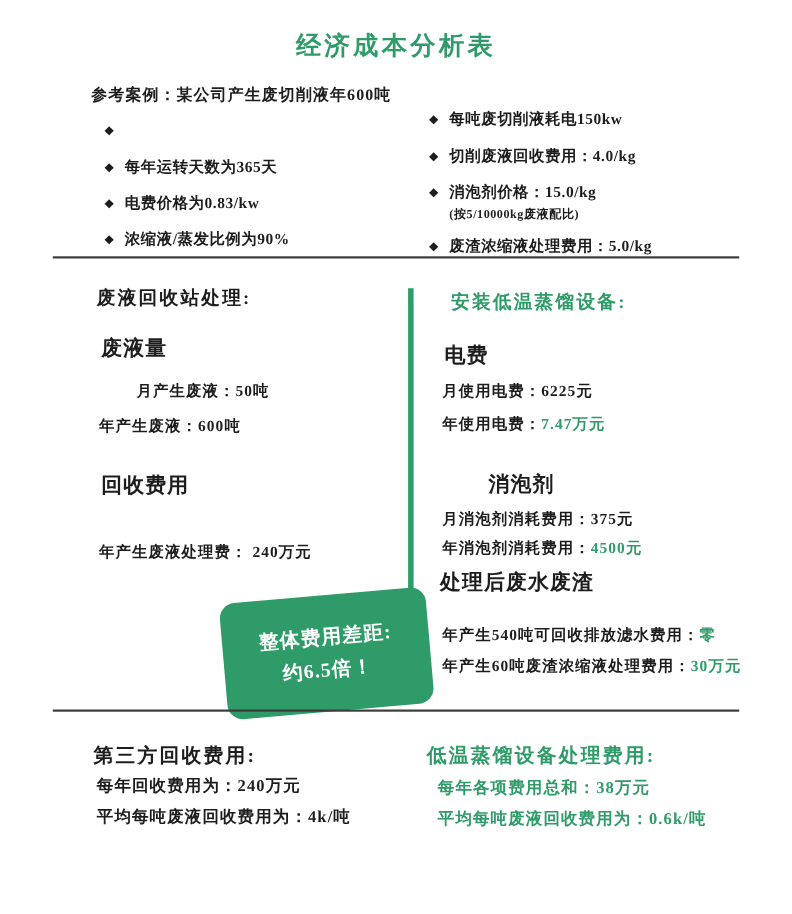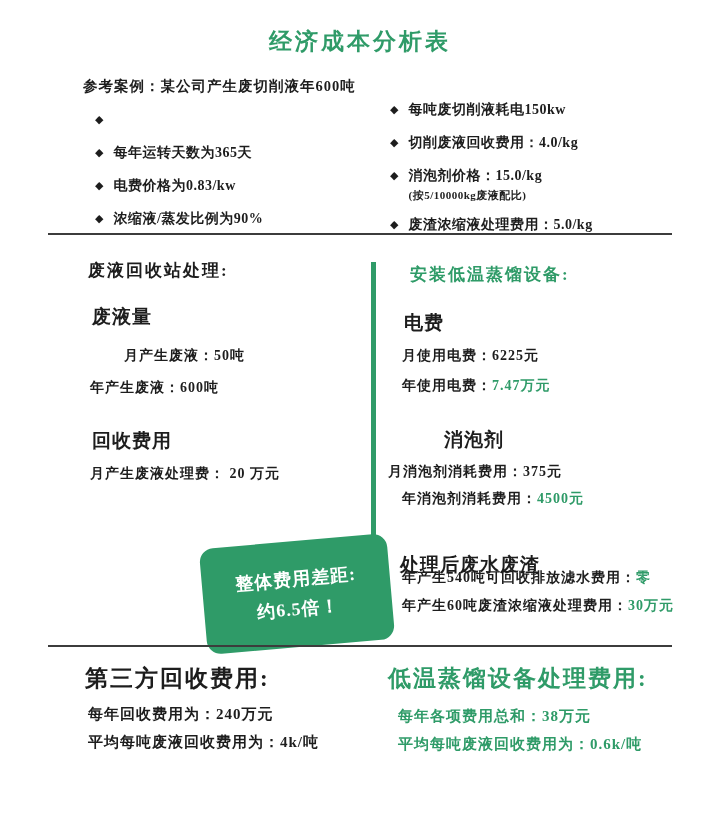--- a/index.html
+++ b/index.html
@@ -24,21 +24,21 @@
   .col-header{font-size:17px;font-weight:bold;letter-spacing:2px;}
   .sec-title{font-size:19px;font-weight:bold;letter-spacing:1px;}
   .row-line{font-size:14px;font-weight:600;letter-spacing:1px;}
   .badge{
     left:203px;top:541px;width:188px;height:106px;background:var(--green);
     border-radius:14px;transform:rotate(-5deg);
     display:flex;flex-direction:column;align-items:center;justify-content:center;
     color:#ffffff;
   }
   .badge-line{font-size:18px;font-weight:bold;letter-spacing:1px;line-height:30px;}
-  .bottom-header{font-size:23px;font-weight:bold;letter-spacing:2px;}
+  .bottom-header{font-size:18px;font-weight:bold;letter-spacing:2px;margin-top:12px;}
   .bottom-row{font-size:15px;font-weight:bold;letter-spacing:1px;}
 </style>
 </head>
 <body>
 
 <div class="page">
 
   <div class="abs title">经济成本分析表</div>
 
   <div class="abs ref-line">参考案例：某公司产生废切削液年600吨</div>
@@ -82,30 +82,30 @@
 
   <div class="abs hr" style="top:233px;"></div>
 
   <div class="abs vline"></div>
 
   <div class="abs col-header" style="left:88px;top:259px;">废液回收站处理:</div>
   <div class="abs sec-title" style="left:92px;top:304px;">废液量</div>
   <div class="abs row-line" style="left:100px;top:347px;margin-left:24px;">月产生废液：50吨</div>
   <div class="abs row-line" style="left:90px;top:379px;">年产生废液：600吨</div>
   <div class="abs sec-title" style="left:92px;top:428px;">回收费用</div>
-  <div class="abs row-line" style="left:90px;top:465px;">月产生废液处理费： 20 万元</div>
+  <div class="abs row-line" style="left:90px;top:493px;">年产生废液处理费： 240万元</div>
 
   <div class="abs col-header green" style="left:410px;top:263px;">安装低温蒸馏设备:</div>
   <div class="abs sec-title" style="left:404px;top:310px;">电费</div>
   <div class="abs row-line" style="left:402px;top:347px;">月使用电费：6225元</div>
   <div class="abs row-line" style="left:402px;top:377px;"><span>年使用电费：</span><span class="green">7.47万元</span></div>
   <div class="abs sec-title" style="left:404px;top:427px;margin-left:40px;">消泡剂</div>
-  <div class="abs row-line" style="left:388px;top:463px;">月消泡剂消耗费用：375元</div>
+  <div class="abs row-line" style="left:402px;top:463px;">月消泡剂消耗费用：375元</div>
   <div class="abs row-line" style="left:402px;top:490px;"><span>年消泡剂消耗费用：</span><span class="green">4500元</span></div>
-  <div class="abs sec-title" style="left:400px;top:552px;">处理后废水废渣</div>
+  <div class="abs sec-title" style="left:400px;top:516px;">处理后废水废渣</div>
   <div class="abs row-line" style="left:402px;top:569px;"><span>年产生540吨可回收排放滤水费用：</span><span class="green">零</span></div>
   <div class="abs row-line" style="left:402px;top:597px;"><span>年产生60吨废渣浓缩液处理费用：</span><span class="green">30万元</span></div>
 
   <div class="abs badge">
     <div class="badge-line">整体费用差距:</div>
     <div class="badge-line">约6.5倍！</div>
   </div>
 
   <div class="abs hr" style="top:645px;"></div>
 

